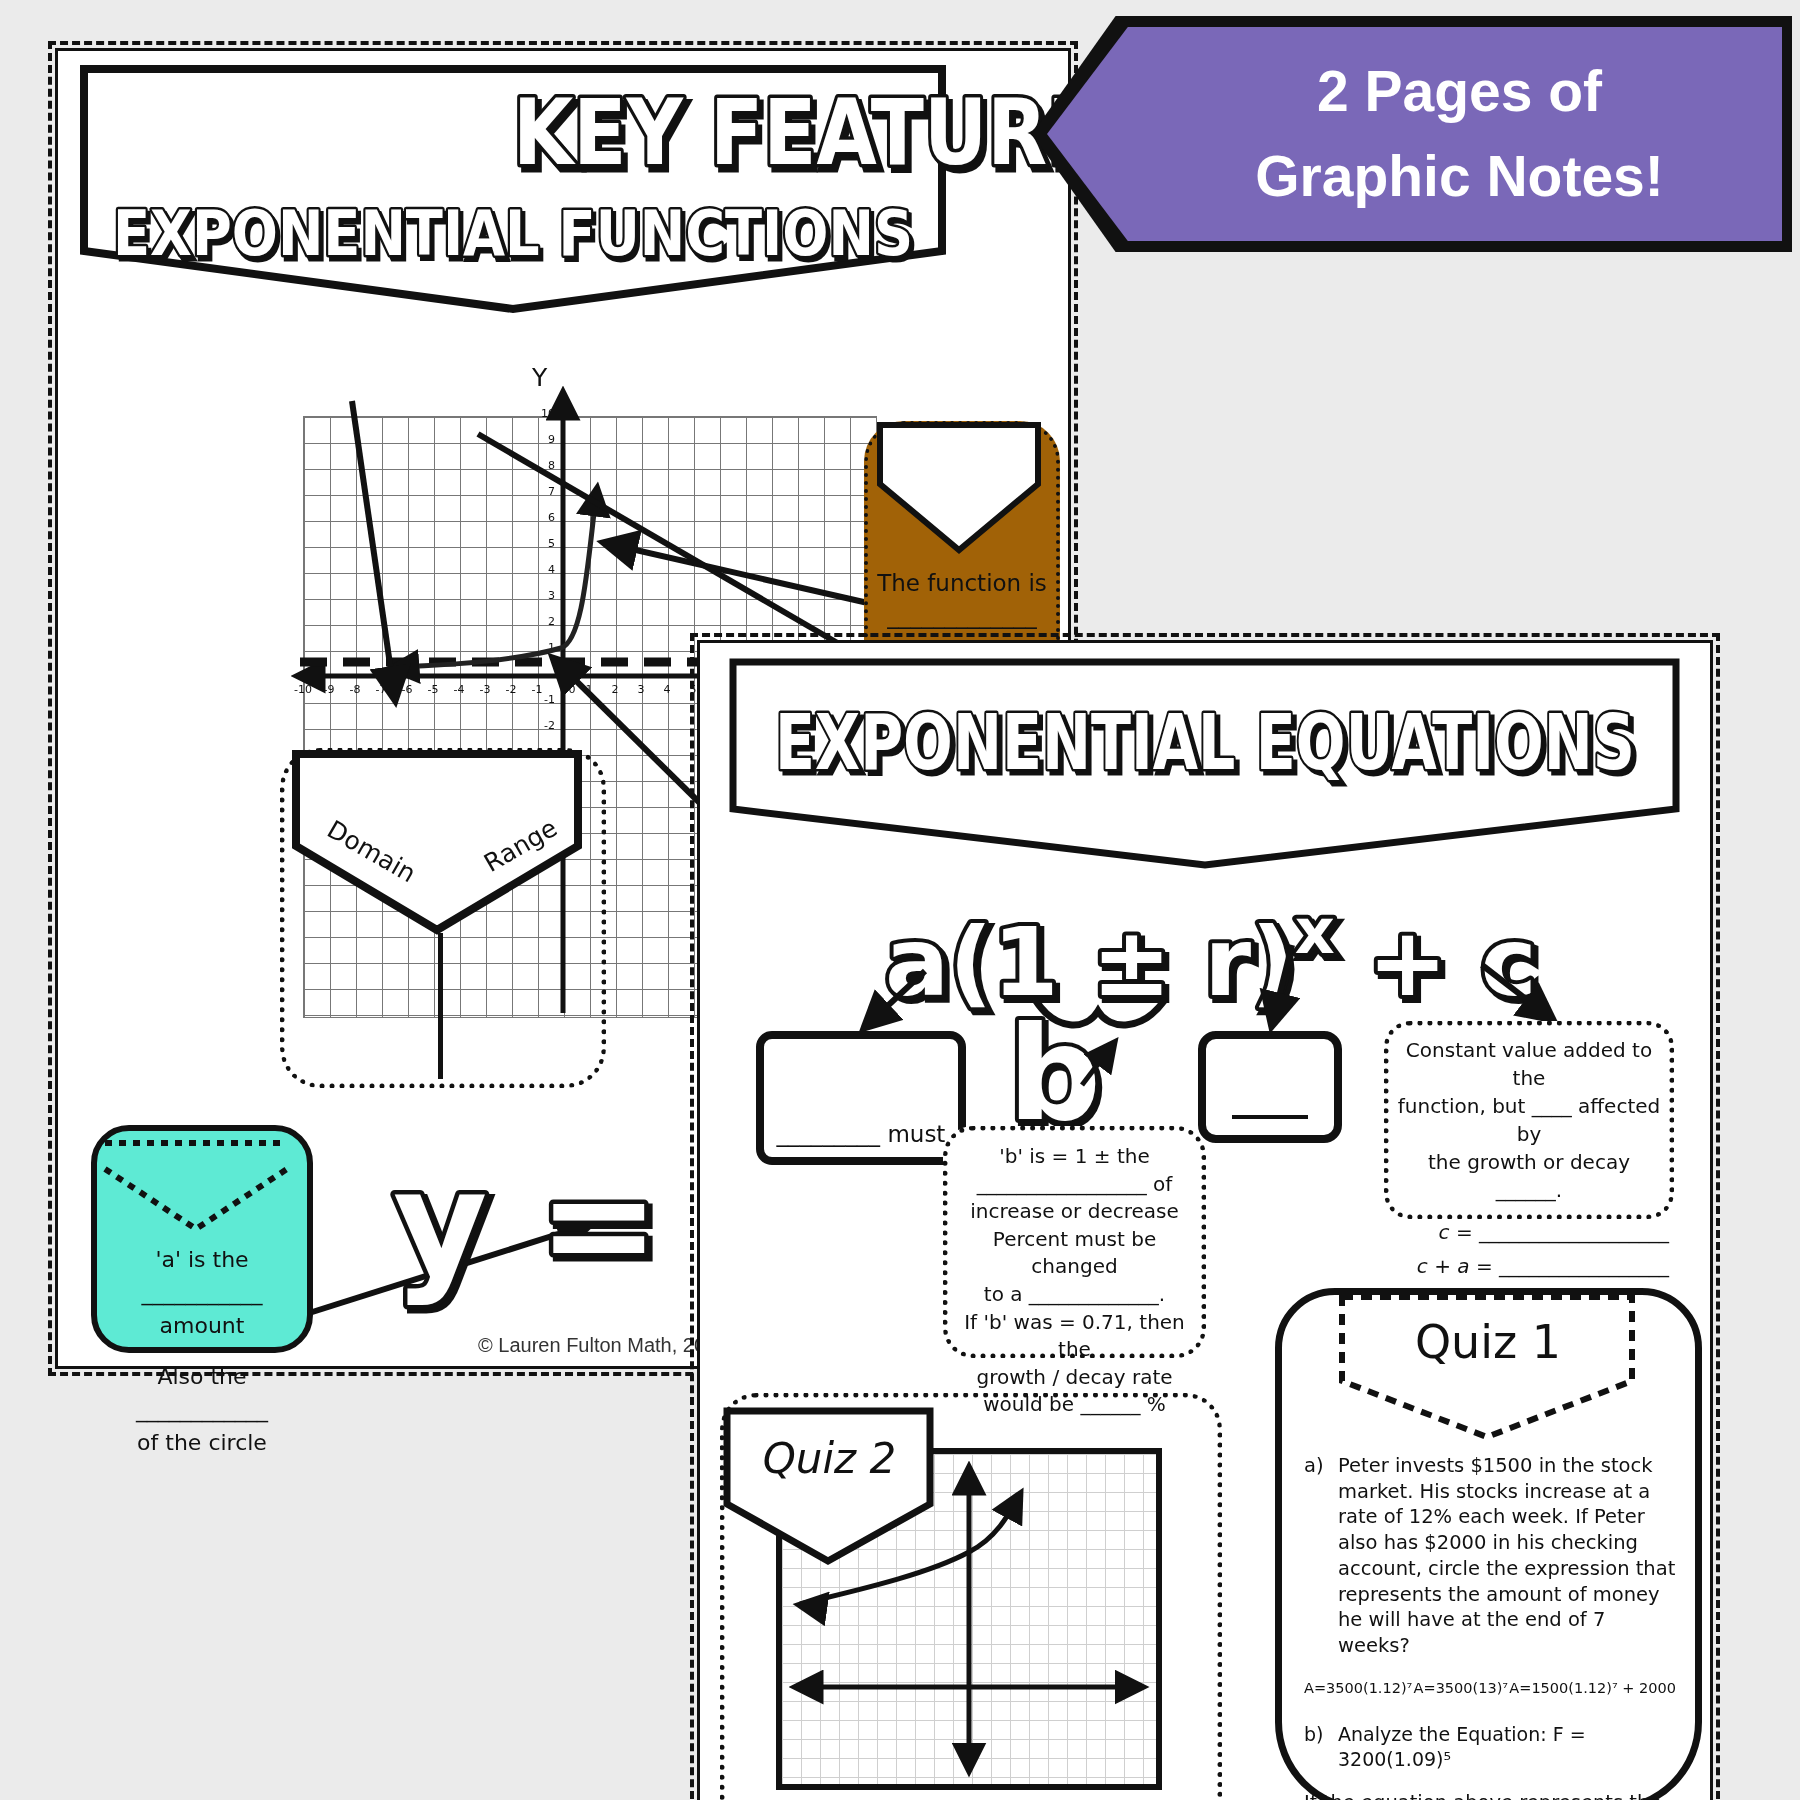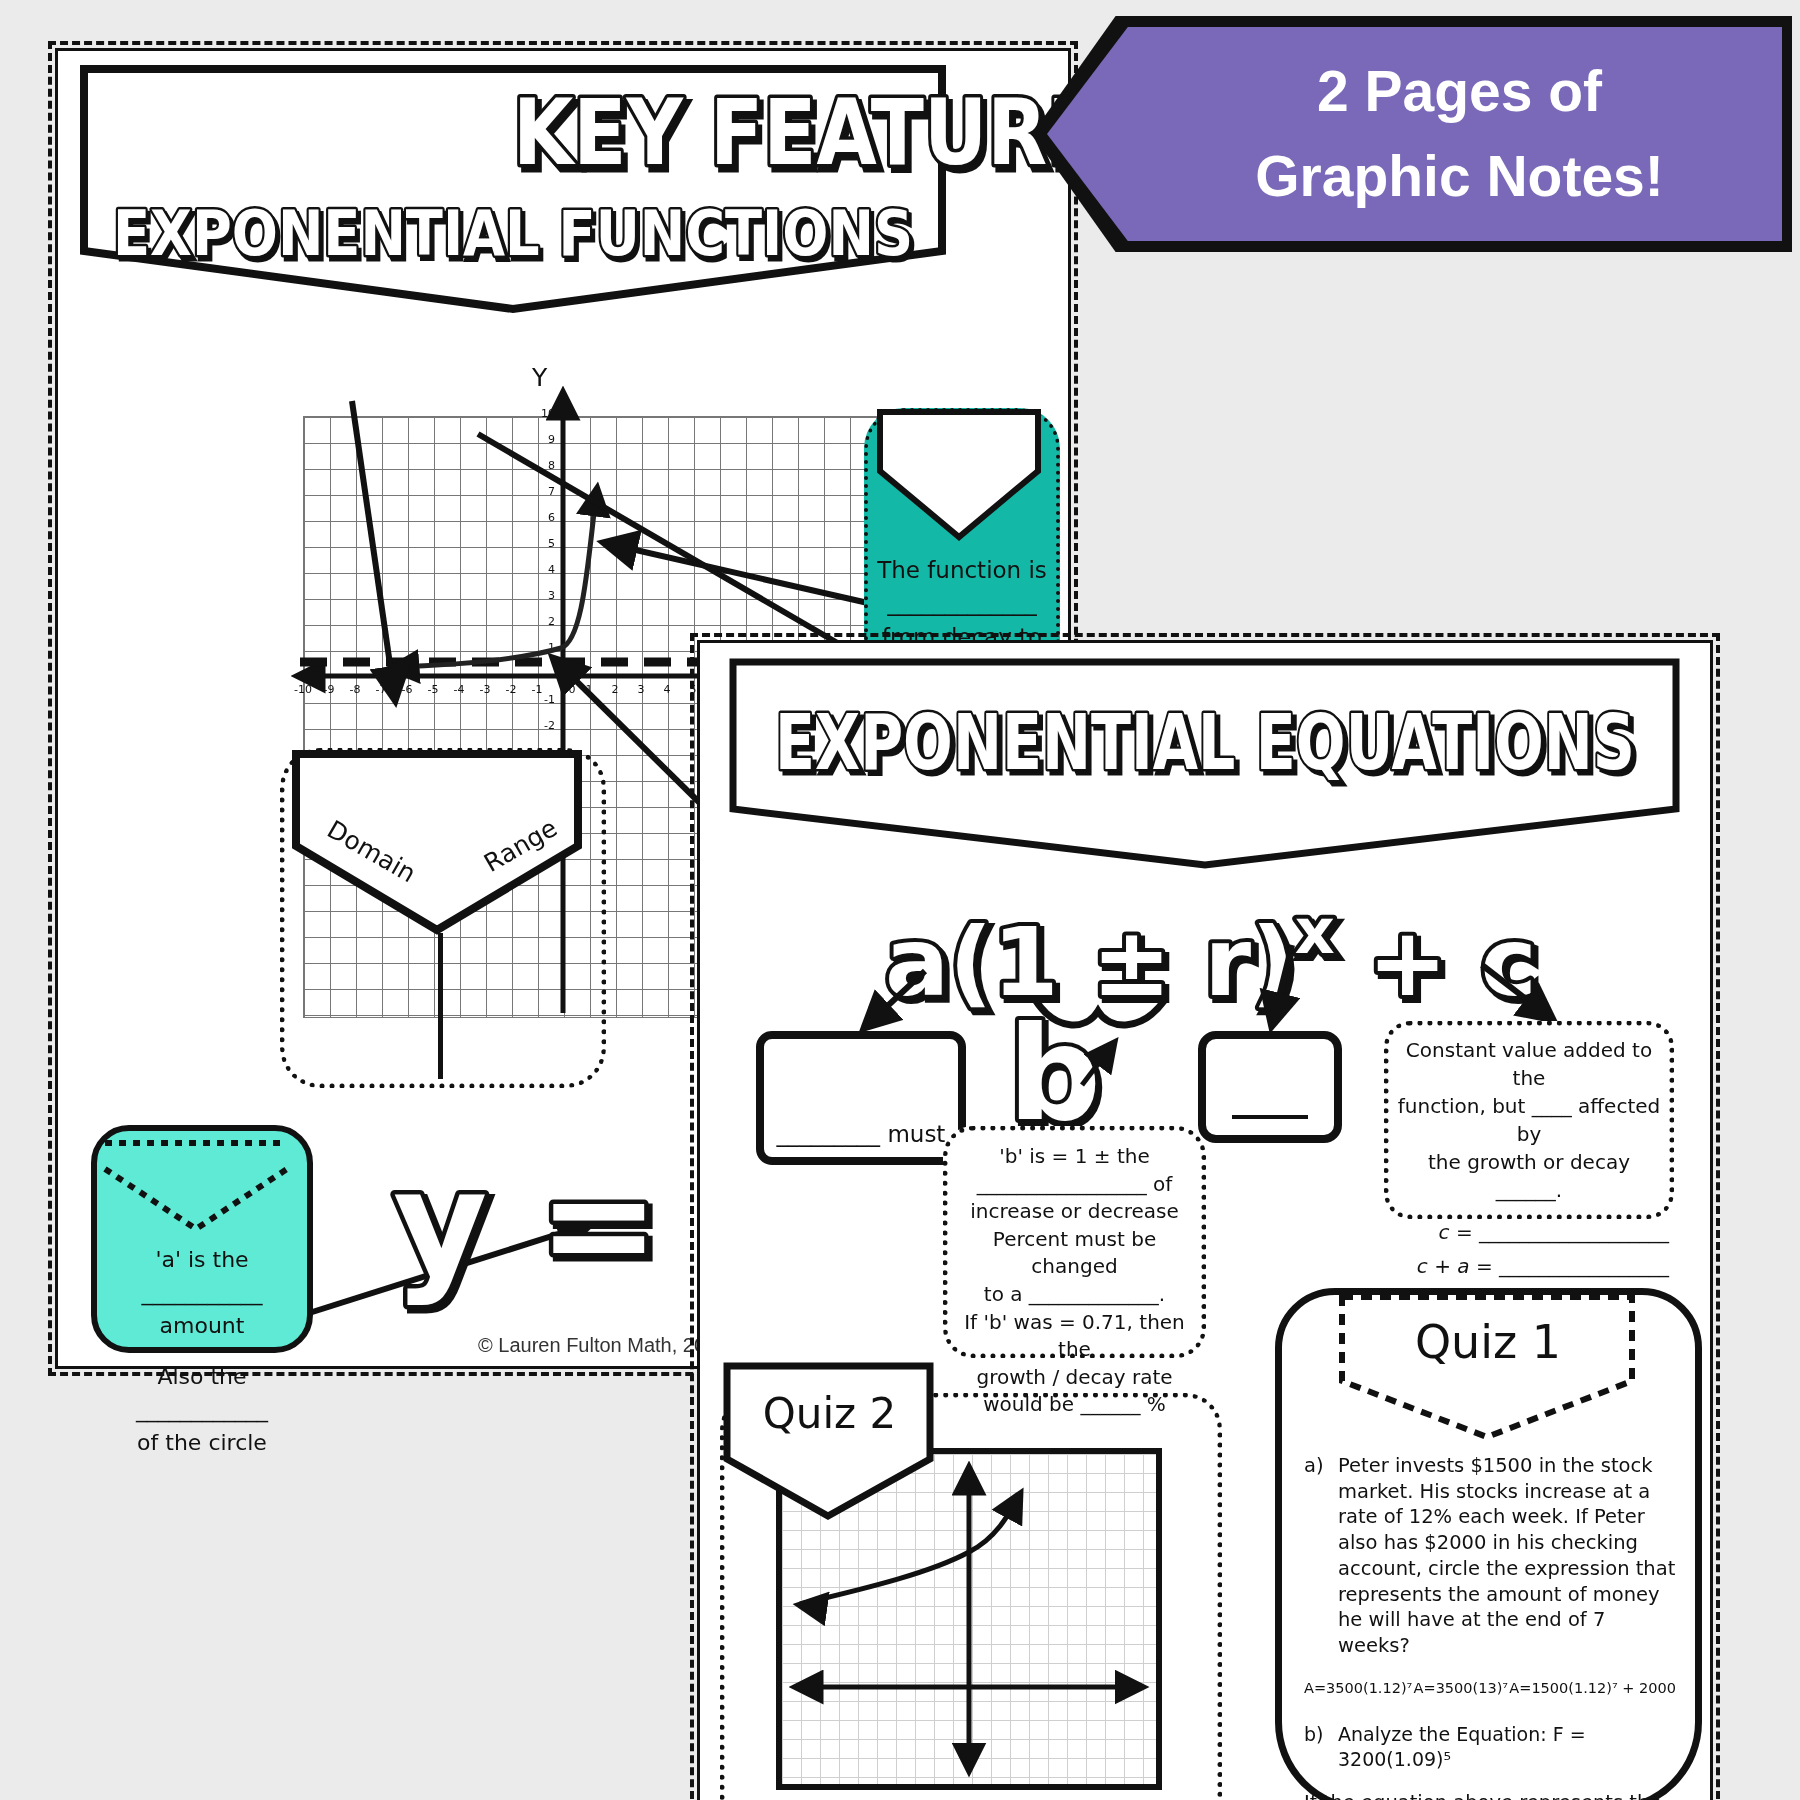--- a/index.html
+++ b/index.html
@@ -17,21 +17,21 @@
   .tick{position:absolute;font-size:11px;color:#111;}
   .xt{top:632px;transform:translateX(-50%);}
   .yt{left:467px;width:30px;text-align:right;}
   .ylab{left:474px;top:312px;font-size:25px;}
   
   .roundbox{position:absolute;background:#fff;}
   #asymBox{left:12px;top:296px;width:250px;height:478px;border:7px solid #111;border-radius:42px;}
   .asymTxt{position:absolute;left:0;right:0;top:168px;text-align:center;font-size:24px;line-height:1.42;}
   .asymTxt .sp1{margin-top:32px;}
   .asymTxt .sp2{margin-top:42px;}
-  #funcBox{left:806px;top:357px;width:188px;height:290px;border:4px dotted #111;border-radius:40px 40px 0 0;background:#14b8a6;}
+  #funcBox{left:806px;top:370px;width:188px;height:290px;border:4px dotted #111;border-radius:40px 40px 0 0;background:#a16207;}
   .funcTxt{position:absolute;left:0;right:0;top:142px;text-align:center;font-size:23px;line-height:1.45;}
   #drBox{left:222px;top:697px;width:316px;height:330px;border:5px dotted #111;border-radius:40px;background:transparent;}
   .drlabel{position:absolute;font-size:25px;}
   .drDivider{position:absolute;left:153px;top:180px;height:146px;width:5px;background:#111;}
   #aBox{left:33px;top:1074px;width:210px;height:216px;border:6px solid #111;border-radius:38px;background:#5eead4;}
   .aTxt{position:absolute;left:10px;right:10px;top:112px;text-align:center;font-size:22px;line-height:1.5;}
   .aTxt .gap{margin-top:18px;}
   .copyright{left:420px;top:1283px;font-family:"Liberation Sans",sans-serif;font-size:20px;color:#333;}
   
   #ribbon{position:absolute;left:1032px;top:16px;width:760px;height:236px;z-index:5;}
@@ -45,21 +45,21 @@
   .xBlank{position:absolute;left:20%;right:20%;bottom:16px;border-bottom:4px solid #111;}
   #cBox{left:684px;top:378px;width:280px;height:188px;border:5px dotted #111;border-radius:26px;background:#fff;font-size:20px;line-height:1.4;}
   .cTop{text-align:center;padding:10px 8px 0 8px;}
   .cEq{text-align:right;padding:14px 0 0 12px;font-style:italic;}
   #bBox{left:243px;top:483px;width:253px;height:222px;border:5px dotted #111;border-radius:30px;background:#fff;font-size:20px;line-height:1.38;text-align:center;}
   .bBoxIn{padding-top:12px;}
   #q2dotted{left:20px;top:750px;width:492px;height:460px;border:5px dotted #111;border-radius:36px;}
   #q2graph{left:76px;top:805px;width:374px;height:330px;border:6px solid #111;background:#fff;
     background-image:linear-gradient(to right,#cfcfcf 1.5px,transparent 1.5px),linear-gradient(to bottom,#cfcfcf 1.5px,transparent 1.5px);
     background-size:19px 19px;}
-  #q2label{left:22px;top:718px;width:215px;height:162px;}
+  #q2label{left:22px;top:763px;width:215px;height:162px;font-style:italic;}
   .qlabelTxt{position:absolute;left:0;width:100%;text-align:center;font-size:42px;}
   #quiz1{left:575px;top:645px;width:413px;height:510px;border:7px solid #111;border-radius:60px 60px 90px 90px;background:#fff;}
   #q1label{position:absolute;left:56px;top:-2px;width:300px;height:148px;}
   .q1content{position:absolute;left:22px;top:158px;width:372px;font-size:19.5px;line-height:1.32;}
   .qrow{display:flex;}
   .qrow .qlet{width:34px;flex:none;}
   .answers{display:flex;justify-content:space-between;font-size:14.5px;margin-top:20px;white-space:nowrap;}
   .qb{margin-top:24px;font-size:19px;}
   .qpara{margin-top:18px;}
 </style>

